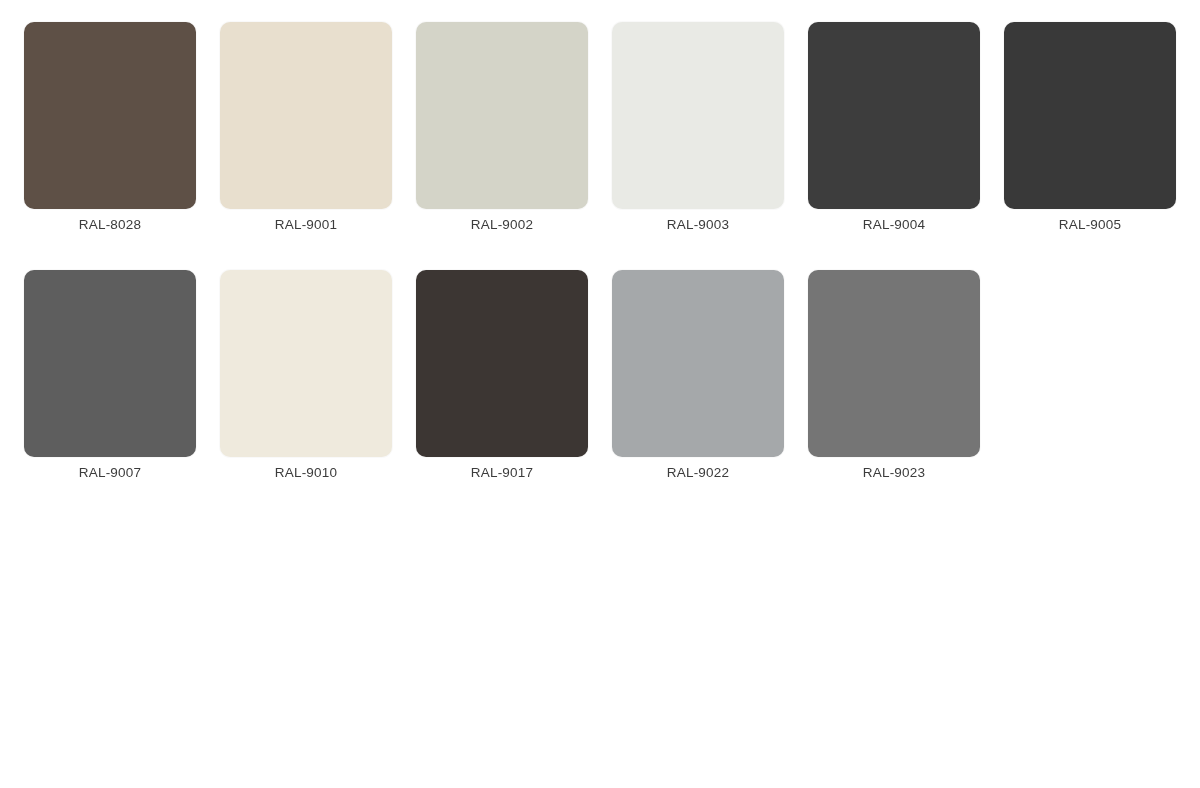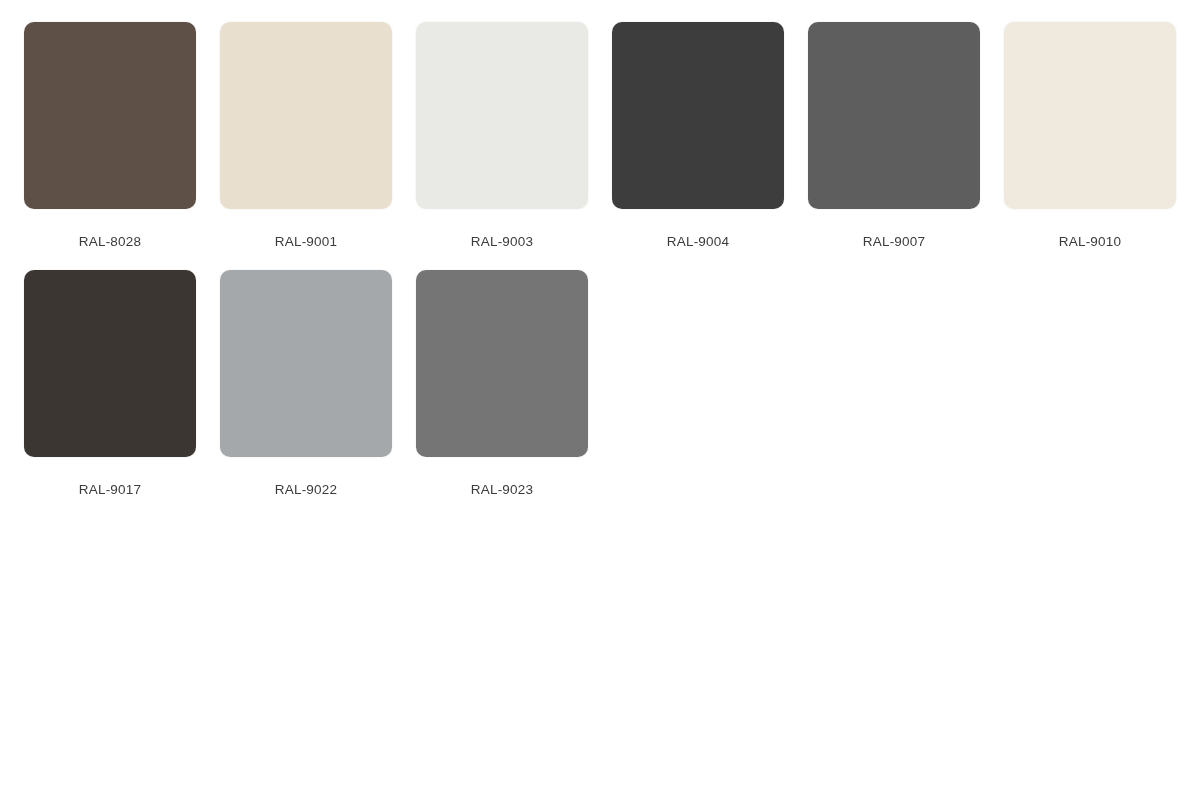--- a/index.html
+++ b/index.html
@@ -29,21 +29,21 @@
     flex-direction: column;
     align-items: center;
   }
   .swatch-chip {
     width: 172px;
     height: 187px;
     border-radius: 10px;
     box-shadow: 0 0 0 1px rgba(0,0,0,0.025);
   }
   .swatch-label {
-    margin-top: 24px;
+    margin-top: 7px;
     font-size: 13.5px;
     line-height: 18px;
     color: #3c3c3c;
     letter-spacing: 0.2px;
     text-align: center;
     white-space: nowrap;
   }
 </style>
 </head>
 <body style="background: rgb(255, 255, 255);">
@@ -51,26 +51,34 @@
 <main id="swatch-grid">
     <div class="swatch-cell">
       <div class="swatch-chip" title="RAL-8028" style="background: rgb(94, 80, 70);"></div>
       <div class="swatch-label">RAL-8028</div>
     </div>
     <div class="swatch-cell">
       <div class="swatch-chip" title="RAL-9001" style="background: rgb(232, 223, 206);"></div>
       <div class="swatch-label">RAL-9001</div>
     </div>
     <div class="swatch-cell">
+      <div class="swatch-chip" title="RAL-9002" style="background: rgb(212, 212, 200);"></div>
+      <div class="swatch-label">RAL-9002</div>
+    </div>
+    <div class="swatch-cell">
       <div class="swatch-chip" title="RAL-9003" style="background: rgb(233, 234, 229);"></div>
       <div class="swatch-label">RAL-9003</div>
     </div>
     <div class="swatch-cell">
       <div class="swatch-chip" title="RAL-9004" style="background: rgb(61, 61, 61);"></div>
       <div class="swatch-label">RAL-9004</div>
+    </div>
+    <div class="swatch-cell">
+      <div class="swatch-chip" title="RAL-9005" style="background: rgb(57, 57, 57);"></div>
+      <div class="swatch-label">RAL-9005</div>
     </div>
     <div class="swatch-cell">
       <div class="swatch-chip" title="RAL-9007" style="background: rgb(94, 94, 94);"></div>
       <div class="swatch-label">RAL-9007</div>
     </div>
     <div class="swatch-cell">
       <div class="swatch-chip" title="RAL-9010" style="background: rgb(239, 234, 221);"></div>
       <div class="swatch-label">RAL-9010</div>
     </div>
     <div class="swatch-cell">

